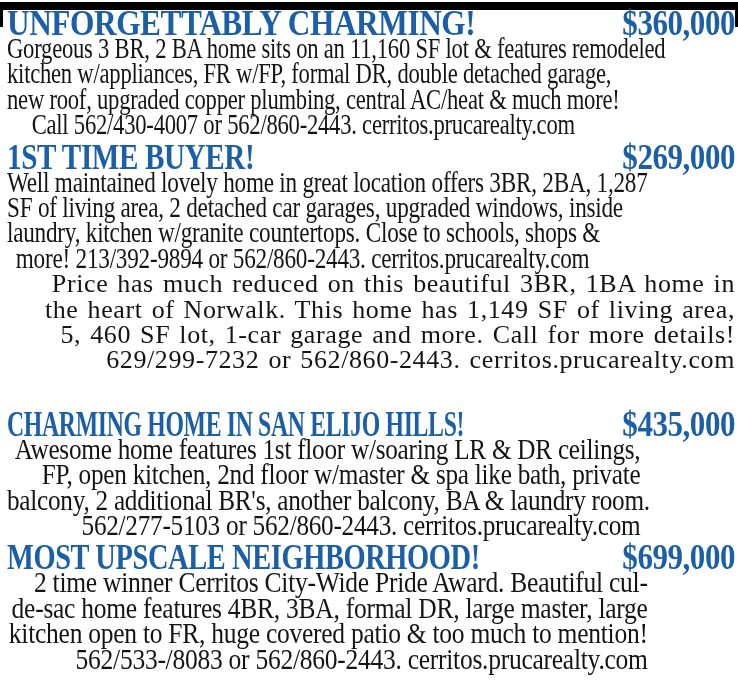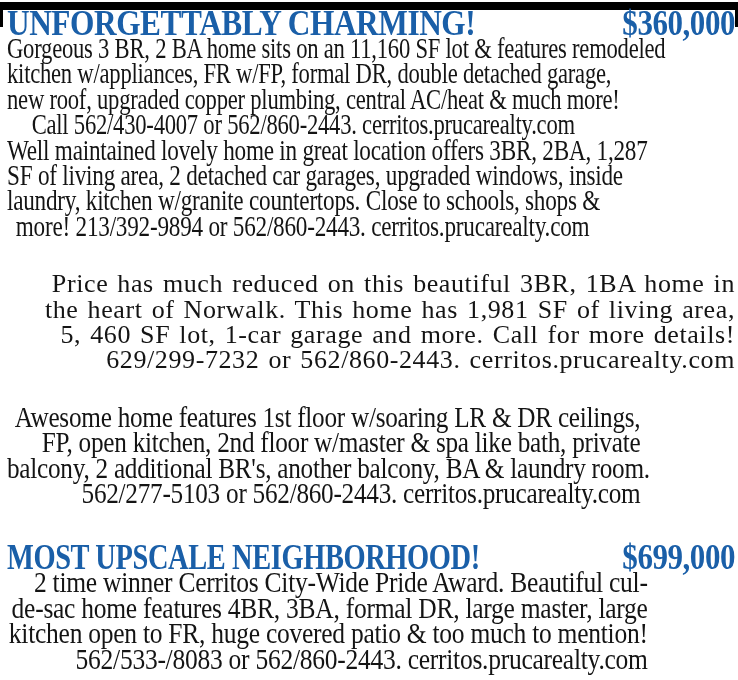--- a/index.html
+++ b/index.html
@@ -73,36 +73,44 @@
           <span class="price">$360,000</span>
         </div>
         <div class="body b0">
           <div class="line">Gorgeous 3 BR, 2 BA home sits on an 11,160 SF lot &amp; features remodeled</div>
           <div class="line">kitchen w/appliances, FR w/FP, formal DR, double detached garage,</div>
           <div class="line">new roof, upgraded copper plumbing, central AC/heat &amp; much more!</div>
           <div class="line">Call 562/430-4007 or 562/860-2443. cerritos.prucarealty.com</div>
         </div>
       </div>
       <div class="listing">
+        <div class="head">
+          <span class="title t1">1ST TIME BUYER!</span>
+          <span class="price">$269,000</span>
+        </div>
         <div class="body b1">
           <div class="line">Well maintained lovely home in great location offers 3BR, 2BA, 1,287</div>
           <div class="line">SF of living area, 2 detached car garages, upgraded windows, inside</div>
           <div class="line">laundry, kitchen w/granite countertops. Close to schools, shops &amp;</div>
           <div class="line">more! 213/392-9894 or 562/860-2443. cerritos.prucarealty.com</div>
         </div>
       </div>
       <div class="listing">
         <div class="body b2">
           <div class="line">Price has much reduced on this beautiful 3BR, 1BA home in</div>
-          <div class="line">the heart of Norwalk. This home has 1,981 SF of living area,</div>
+          <div class="line">the heart of Norwalk. This home has 1,149 SF of living area,</div>
           <div class="line">5, 460 SF lot, 1-car garage and more. Call for more details!</div>
           <div class="line">629/299-7232 or 562/860-2443. cerritos.prucarealty.com</div>
         </div>
       </div>
       <div class="listing">
+        <div class="head">
+          <span class="title t3">CHARMING HOME IN SAN ELIJO HILLS!</span>
+          <span class="price">$435,000</span>
+        </div>
         <div class="body b3">
           <div class="line">Awesome home features 1st floor w/soaring LR &amp; DR ceilings,</div>
           <div class="line">FP, open kitchen, 2nd floor w/master &amp; spa like bath, private</div>
           <div class="line">balcony, 2 additional BR's, another balcony, BA &amp; laundry room.</div>
           <div class="line">562/277-5103 or 562/860-2443. cerritos.prucarealty.com</div>
         </div>
       </div>
       <div class="listing">
         <div class="head">
           <span class="title t4">MOST UPSCALE NEIGHBORHOOD!</span>

